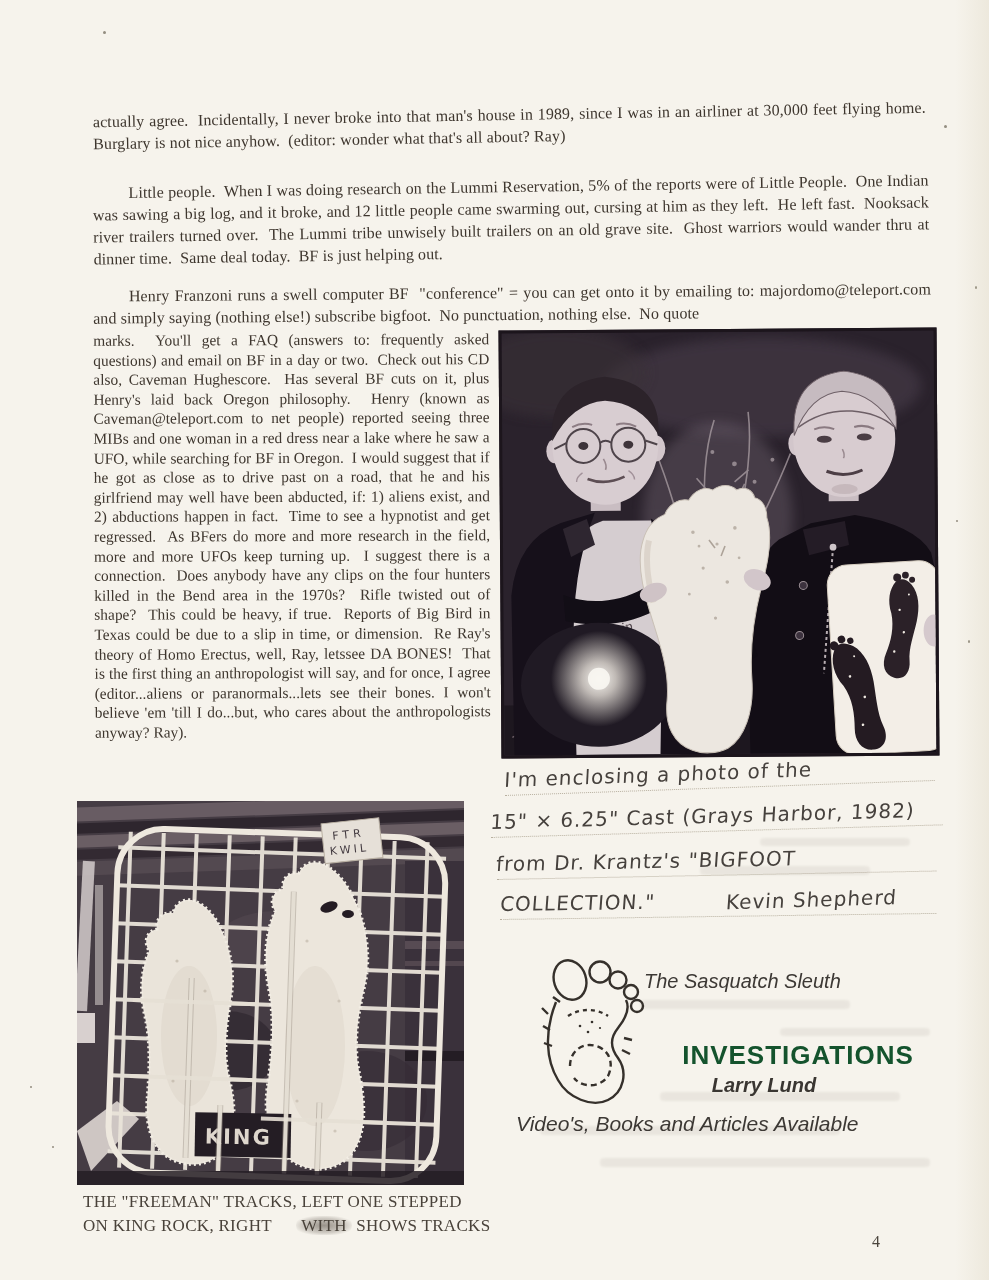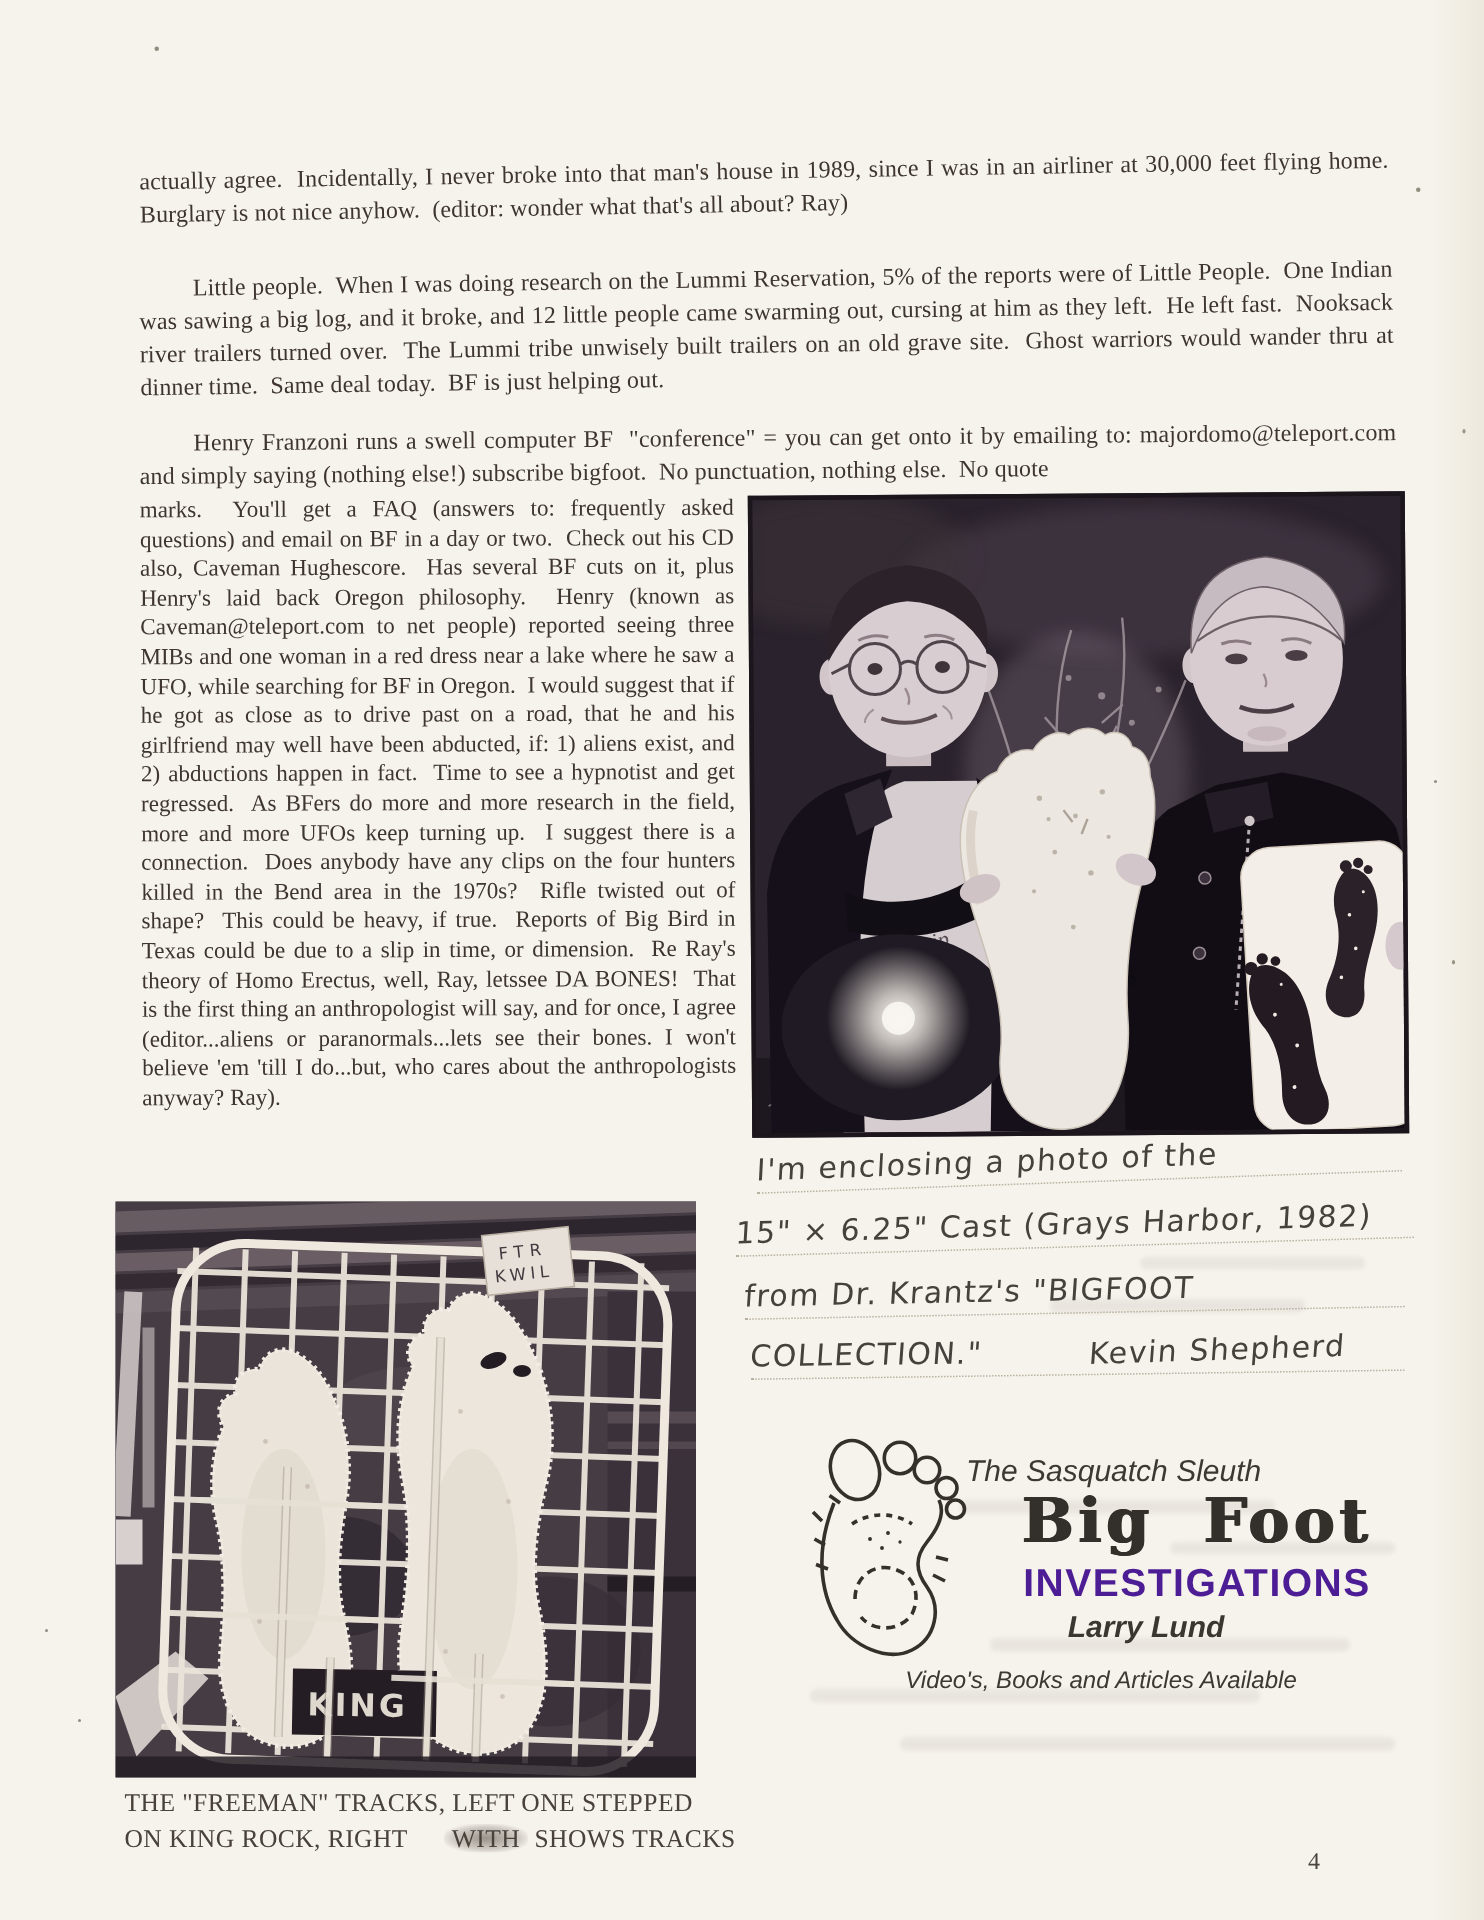--- a/index.html
+++ b/index.html
@@ -17,25 +17,25 @@
   .hand{position:absolute;font-family:"DejaVu Sans",sans-serif;color:#46413d;
         font-size:20px;letter-spacing:1px;}
   .hand .hline{position:absolute;border-bottom:1px dotted #b8b0a0;padding-bottom:3px;}
   .card{position:absolute;}
   .card .tagline{position:absolute;font-family:"Liberation Sans",sans-serif;font-style:italic;
         font-size:20px;color:#3c3834;}
   .card .bigtitle{position:absolute;font-family:"DejaVu Serif",serif;font-weight:bold;
         font-size:41px;letter-spacing:3px;word-spacing:16px;color:#332f2b;text-align:center;
         text-shadow:0.7px 0 0 #332f2b, -0.5px 0 0 #332f2b;}
   .card .subtitle{position:absolute;font-family:"Liberation Sans",sans-serif;font-weight:bold;
-        font-size:26px;letter-spacing:1px;color:#4c1d95;text-align:center;}
+        font-size:26px;letter-spacing:1px;color:#14532d;text-align:center;}
   .card .person{position:absolute;font-family:"Liberation Sans",sans-serif;font-weight:bold;
         font-size:20px;color:#3a3632;text-align:center;font-style:italic;}
   .card .offer{position:absolute;font-family:"Liberation Sans",sans-serif;font-style:italic;
-        font-size:16px;color:#3c3834;text-align:center;}
+        font-size:21px;color:#3c3834;text-align:left;}
   .card .address{position:absolute;font-family:"Liberation Sans",sans-serif;
         font-size:15.5px;color:#3c3834;text-align:center;}
   .caption{position:absolute;font-size:17px;line-height:23.5px;letter-spacing:.3px;color:#49423a;}
   .smudge{background:radial-gradient(ellipse at center,rgba(122,114,105,.75) 0%,rgba(122,114,105,.3) 55%,rgba(122,114,105,0) 78%);
         border-radius:12px;padding:0 5px;margin-left:20px;}
   .pagenum{position:absolute;font-size:16px;color:#4a443c;}
   .speck{position:absolute;border-radius:50%;background:#938d80;}
   .ghost{position:absolute;background:#6f665a;opacity:.09;border-radius:4px;filter:blur(1.3px);}
 </style>
 </head>
@@ -328,21 +328,20 @@
         <path d="M8,60 l-6,-6 M10,76 l-7,-4 M12,92 l-8,-3 M84,84 l8,2 M82,96 l8,4 M20,48 l-7,-5"></path>
       </g>
       <g fill="#35302b">
           <circle cx="40" cy="72" r="1.3"></circle>
           <circle cx="52" cy="68" r="1.3"></circle>
           <circle cx="48" cy="78" r="1.3"></circle>
           <circle cx="60" cy="74" r="1.1"></circle>
         </g>
     </svg>
     <div class="tagline" style="left:128px;top:24px;width:308px;">The Sasquatch Sleuth</div>
-    <div class="bigtitle" style="left:128px;top:44px;width:308px;">Big Foot</div>
     <div class="subtitle" style="left:128px;top:94px;width:308px;">INVESTIGATIONS</div>
     <div class="person" style="left:94px;top:128px;width:308px;">Larry Lund</div>
     <div class="offer" style="left:0px;top:166px;width:436px;">Video's, Books and Articles Available</div>
   </div>
 
   <div class="caption" style="left:83px;top:1190px;width:410px;">
     <div>THE "FREEMAN" TRACKS, LEFT ONE STEPPED</div>
     <div><span>ON KING ROCK, RIGHT </span><span class="smudge">WITH</span><span> SHOWS TRACKS</span></div>
   </div>
 

